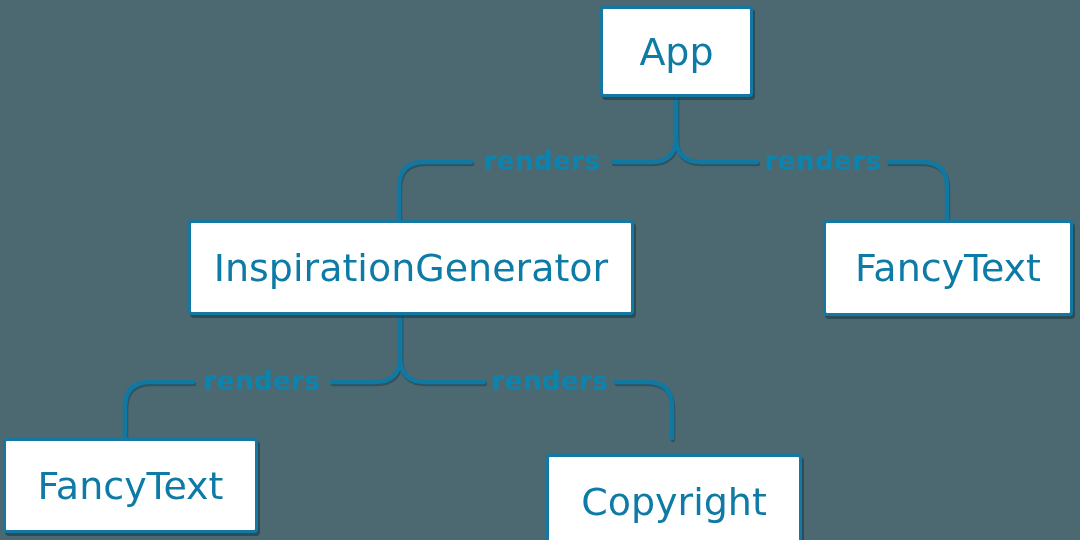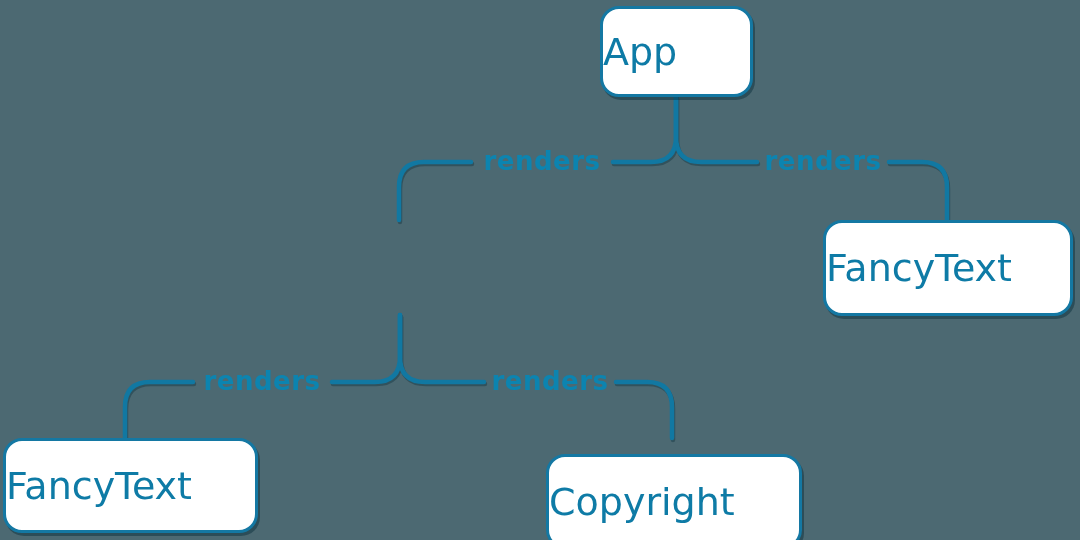--- a/index.html
+++ b/index.html
@@ -27,24 +27,25 @@
     fill: none;
     stroke: #1178a2;
     stroke-width: 4.5;
     stroke-linecap: round;
   }
   .node {
     position: absolute;
     box-sizing: border-box;
     background: #ffffff;
     border: 3px solid #1478a3;
-    border-radius: 19px;
+    border-radius: 4px;
     box-shadow: 2px 3px 0 rgba(7, 44, 58, 0.45);
     display: flex;
     align-items: center;
+    justify-content: center;
     color: #0e7ba6;
     font-size: 38px;
     font-weight: 400;
     white-space: nowrap;
   }
   .edge-label {
     position: absolute;
     transform: translate(-50%, -54%);
     color: #0c84b0;
     font-size: 26px;
@@ -75,20 +76,23 @@
 
   <div class="edge-label" style="left:542px; top:162px;">renders</div>
   <div class="edge-label" style="left:823px; top:162px;">renders</div>
   <div class="edge-label" style="left:262px; top:382px;">renders</div>
   <div class="edge-label" style="left:550px; top:382px;">renders</div>
 
   <div class="node" style="left:600px; top:6px; width:153px; height:91px;">
     <span>App</span>
   </div>
 
+  <div class="node" style="left:188px; top:220px; width:446px; height:95px;">
+    <span>InspirationGenerator</span>
+  </div>
 
   <div class="node" style="left:823px; top:220px; width:250px; height:96px;">
     <span>FancyText</span>
   </div>
 
   <div class="node" style="left:3px; top:438px; width:255px; height:95px;">
     <span>FancyText</span>
   </div>
 
   <div class="node" style="left:546px; top:438px; width:256px; height:95px;margin-top:16px;">

